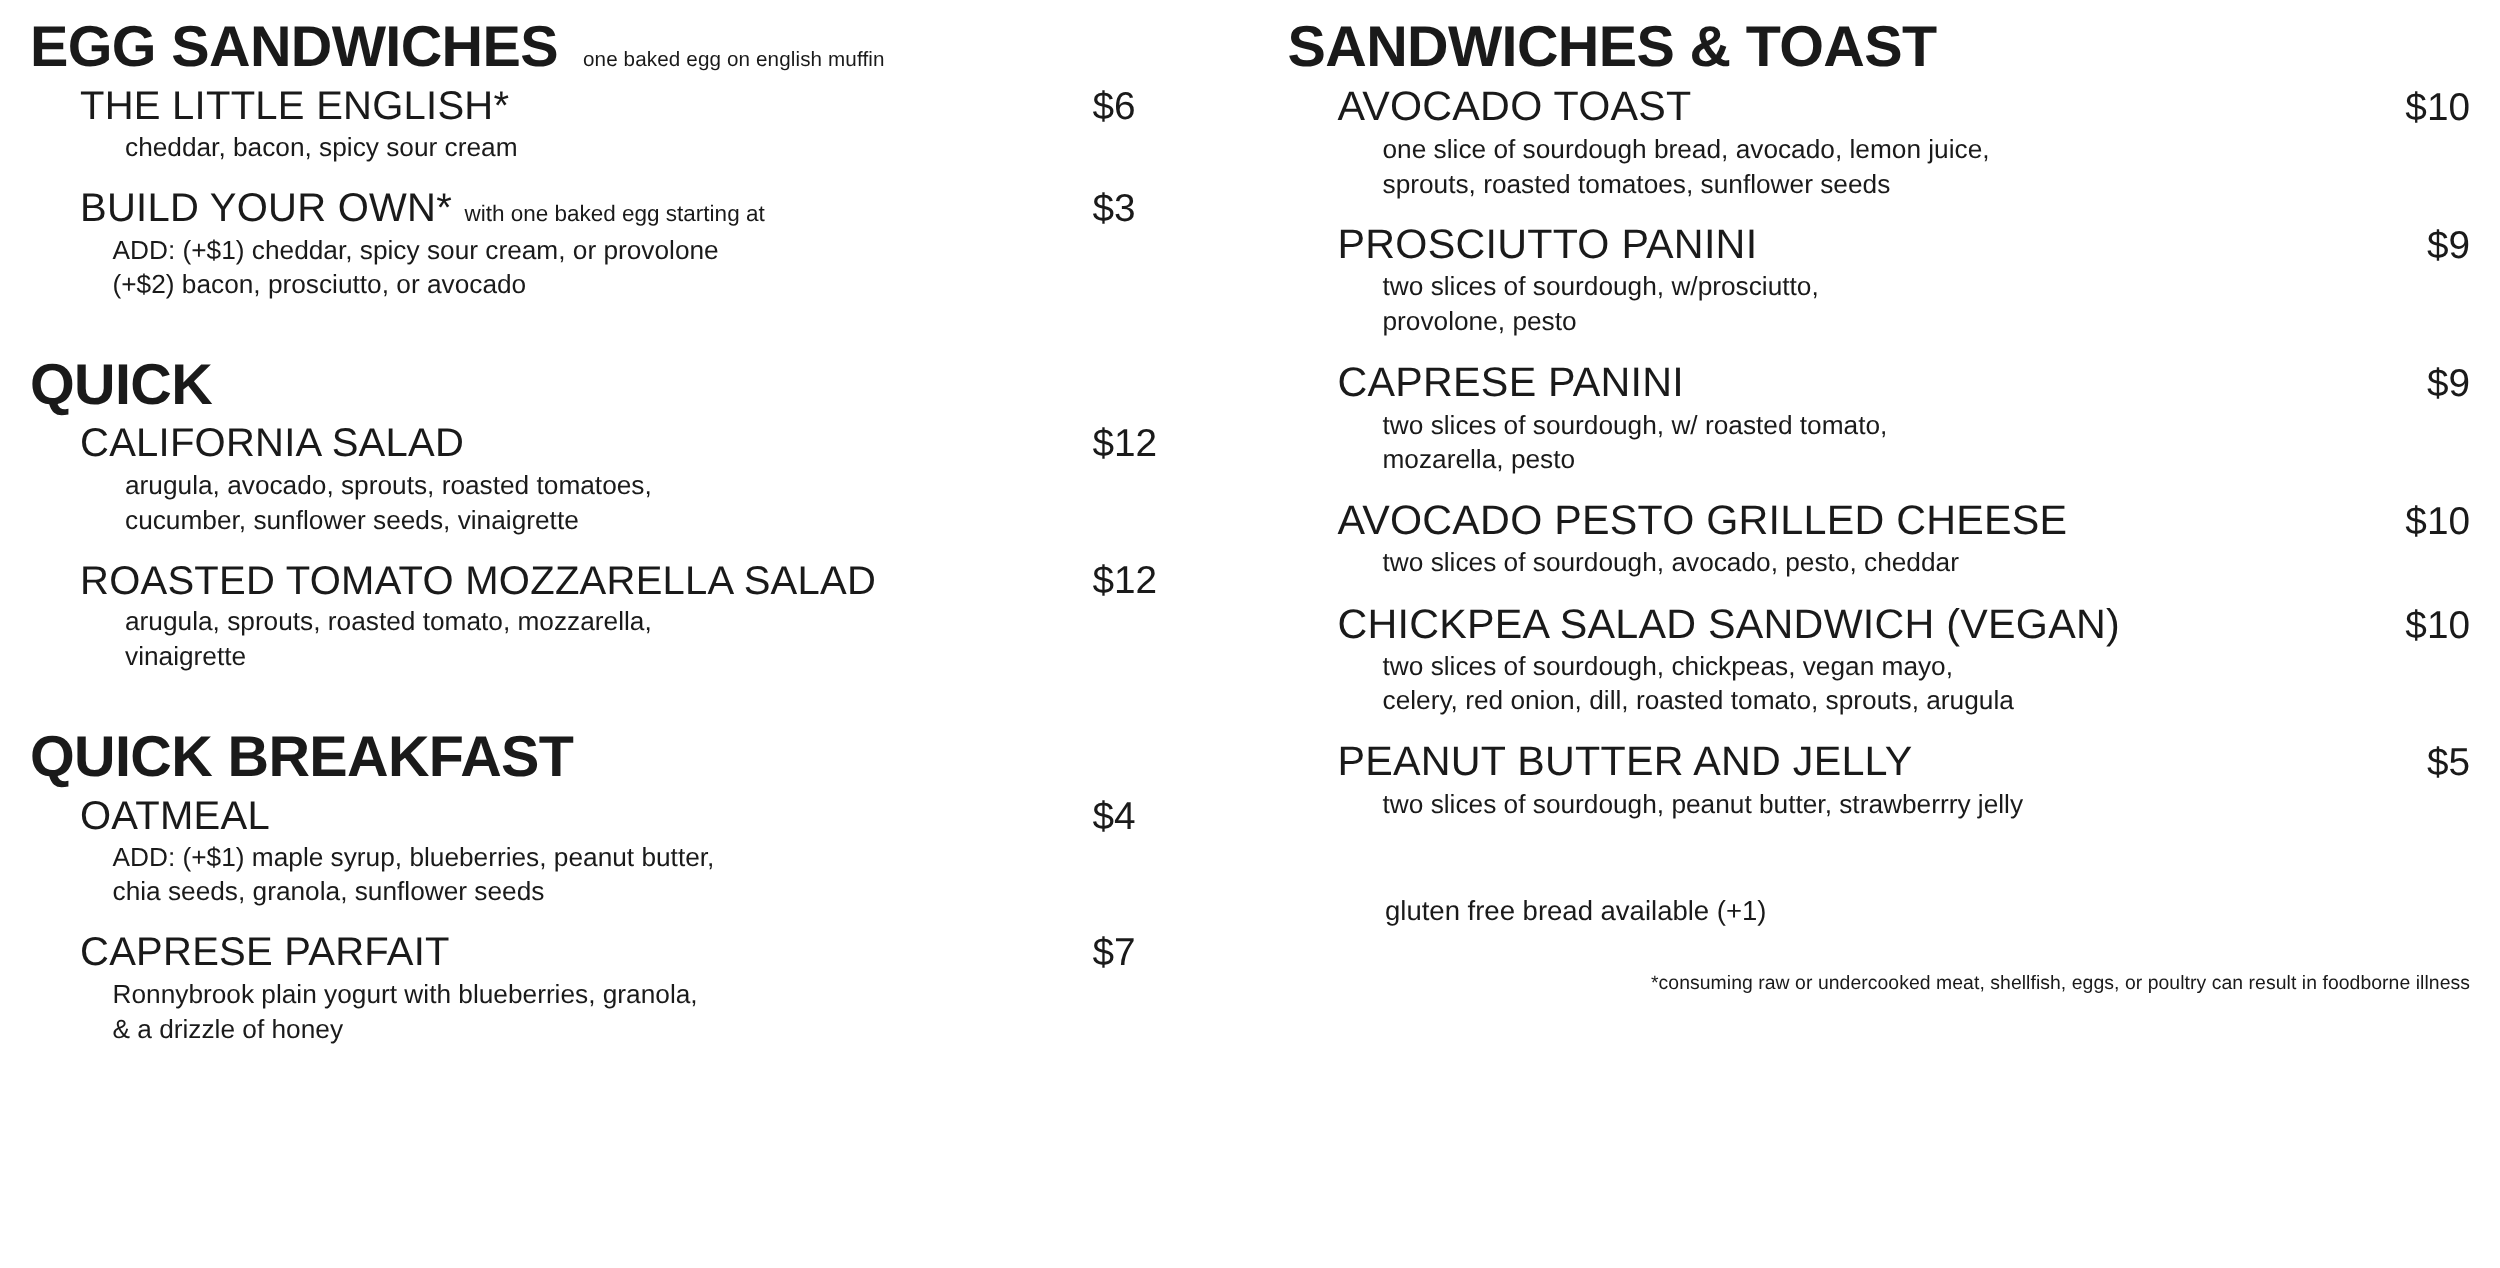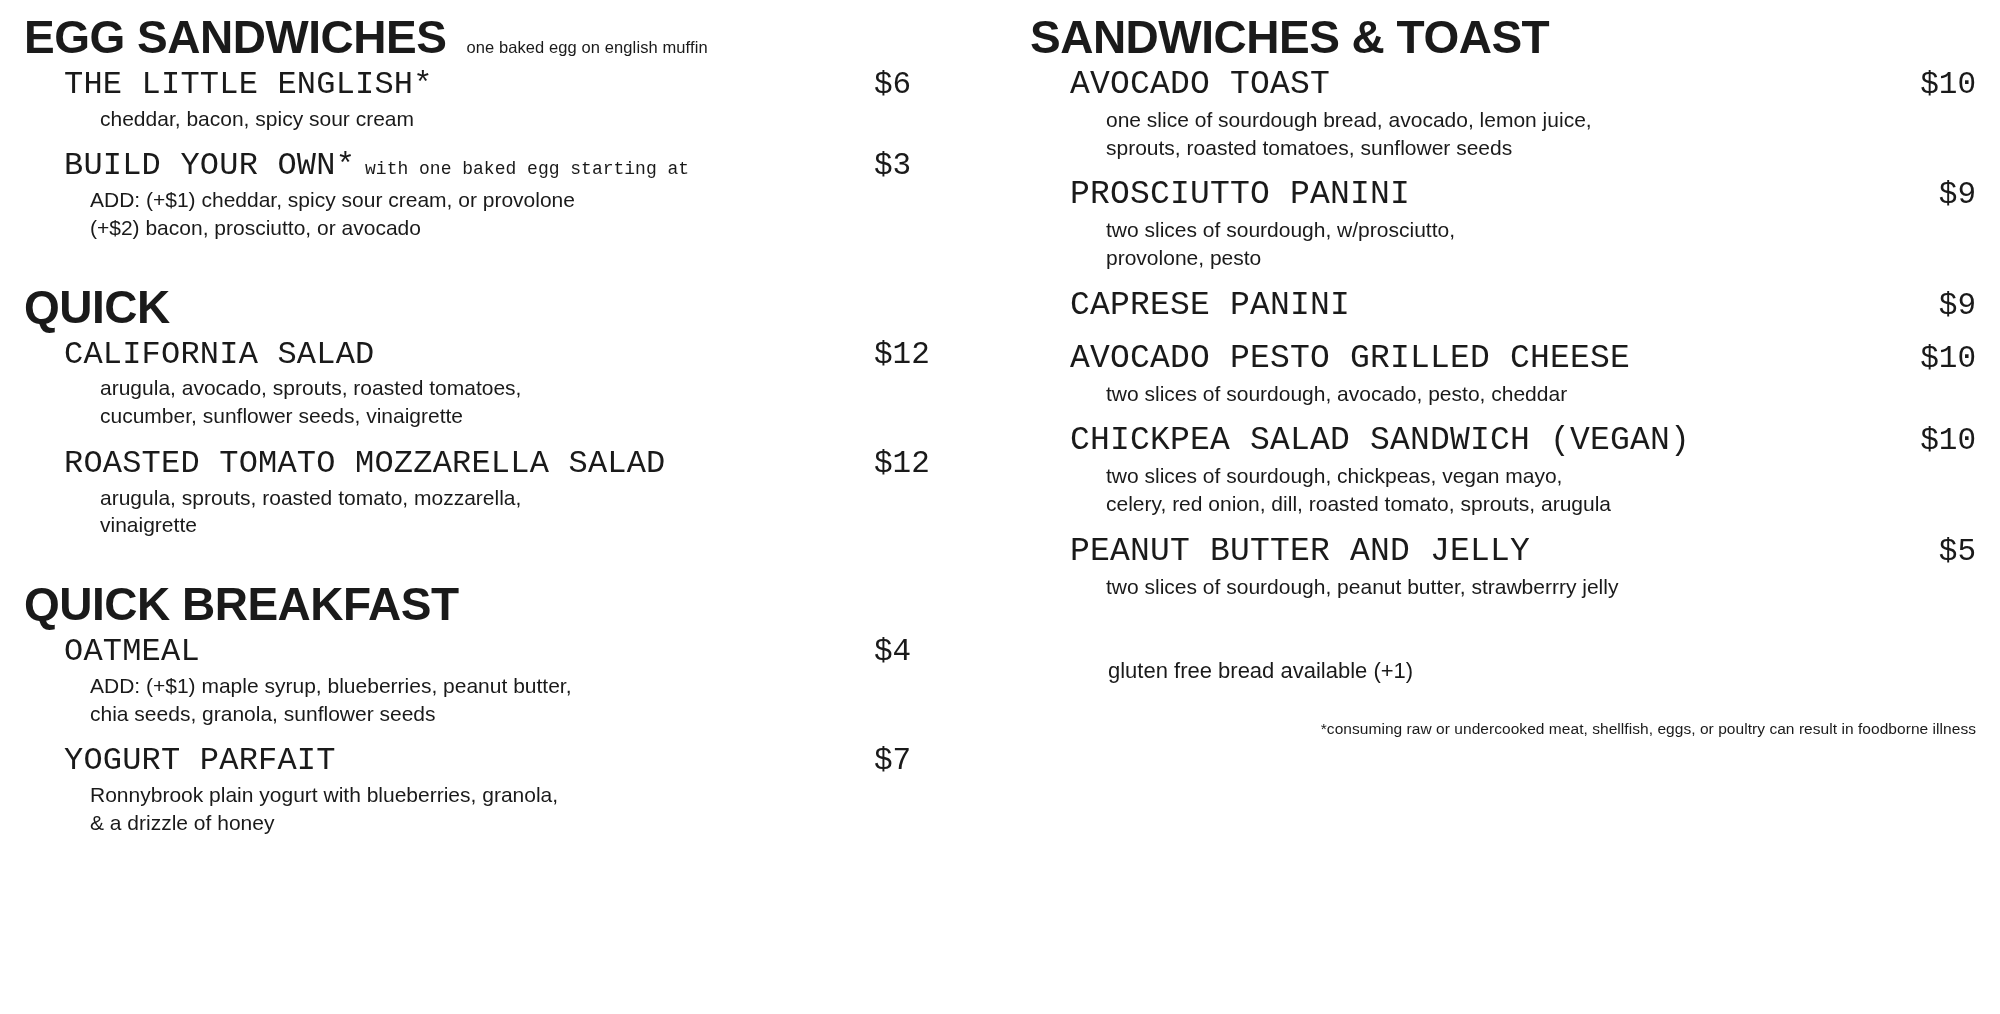--- a/index.html
+++ b/index.html
@@ -55,23 +55,22 @@
   }
 
   .items {
     padding-left: 40px;
   }
   .item {
     margin-bottom: 16px;
   }
   .item-row {
     display: flex;
-    align-items: flex-start;
+    align-items: flex-end;
     justify-content: flex-start;
-    font-family: Liberation Mono, monospace;
   }
   .item-name {
     font-size: 33px;
     font-weight: 400;
     letter-spacing: 0.2px;
     line-height: 1.12;
     white-space: nowrap;
   }
   .item-sub {
     font-size: 18px;
@@ -210,21 +209,21 @@
             <div class="spacer"></div>
             <div class="item-price price-col">$4</div>
           </div>
           <div class="item-desc tight">ADD: (+$1) maple syrup, blueberries, peanut butter,
             chia seeds, granola, sunflower seeds</div>
         </div>
 
         <div class="item">
           <div class="item-row">
             <div class="name-wrap">
-              <div class="item-name">YOGURT PARFAIT</div>
+              <div class="item-name">CAPRESE PARFAIT</div>
             </div>
             <div class="spacer"></div>
             <div class="item-price price-col">$7</div>
           </div>
           <div class="item-desc tight">Ronnybrook plain yogurt with blueberries, granola,
 &amp; a drizzle of honey</div>
         </div>
 
       </div>
     </div>
@@ -258,20 +257,22 @@
           <div class="item-desc">two slices of sourdough, w/prosciutto,
 provolone, pesto</div>
         </div>
 
         <div class="item">
           <div class="item-row">
             <div class="item-name">CAPRESE PANINI</div>
             <div class="spacer"></div>
             <div class="item-price price-col">$9</div>
           </div>
+          <div class="item-desc">two slices of sourdough, w/ roasted tomato,
+mozarella, pesto</div>
         </div>
 
         <div class="item">
           <div class="item-row">
             <div class="item-name">AVOCADO PESTO GRILLED CHEESE</div>
             <div class="spacer"></div>
             <div class="item-price price-col">$10</div>
           </div>
           <div class="item-desc">two slices of sourdough, avocado, pesto, cheddar</div>
         </div>

